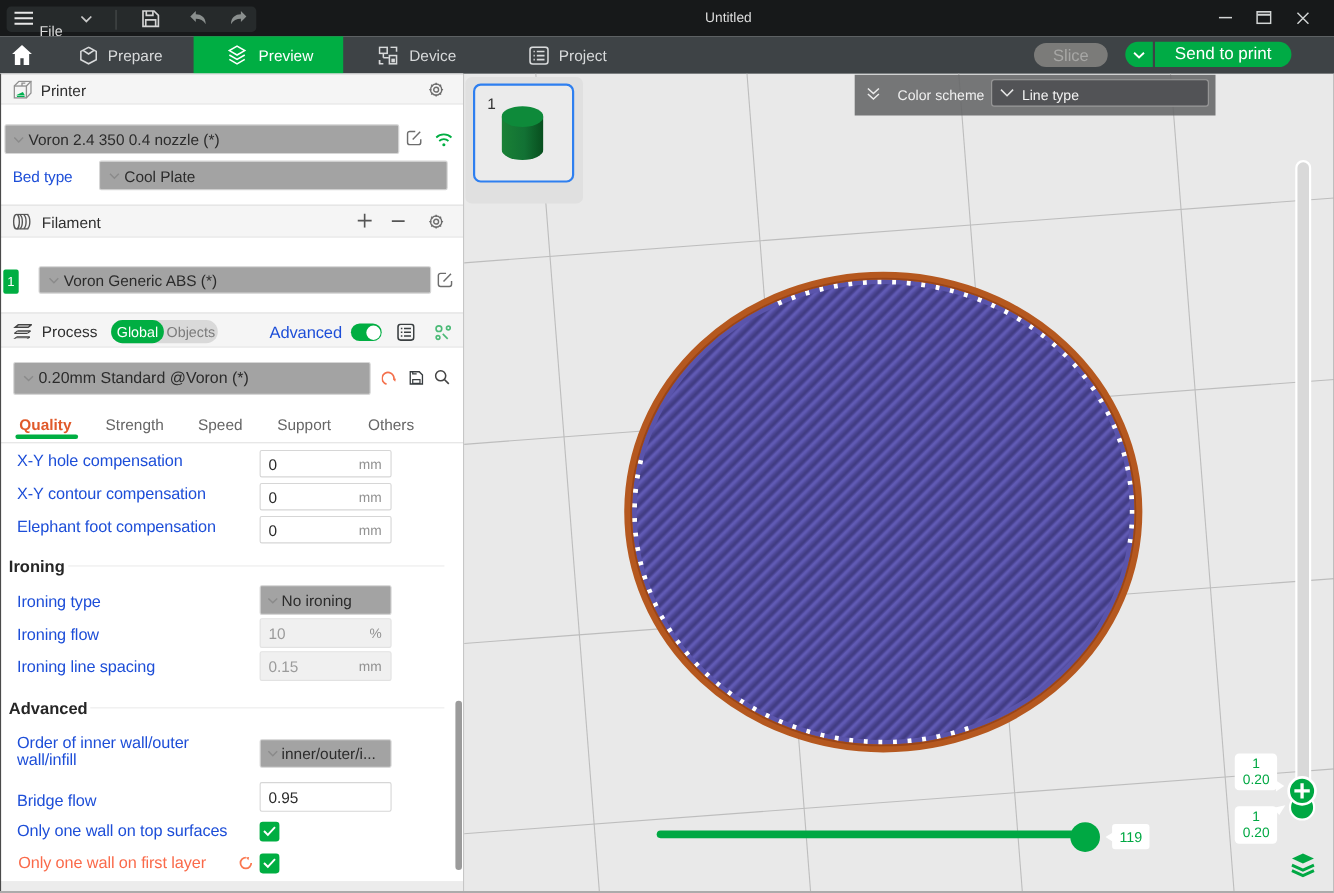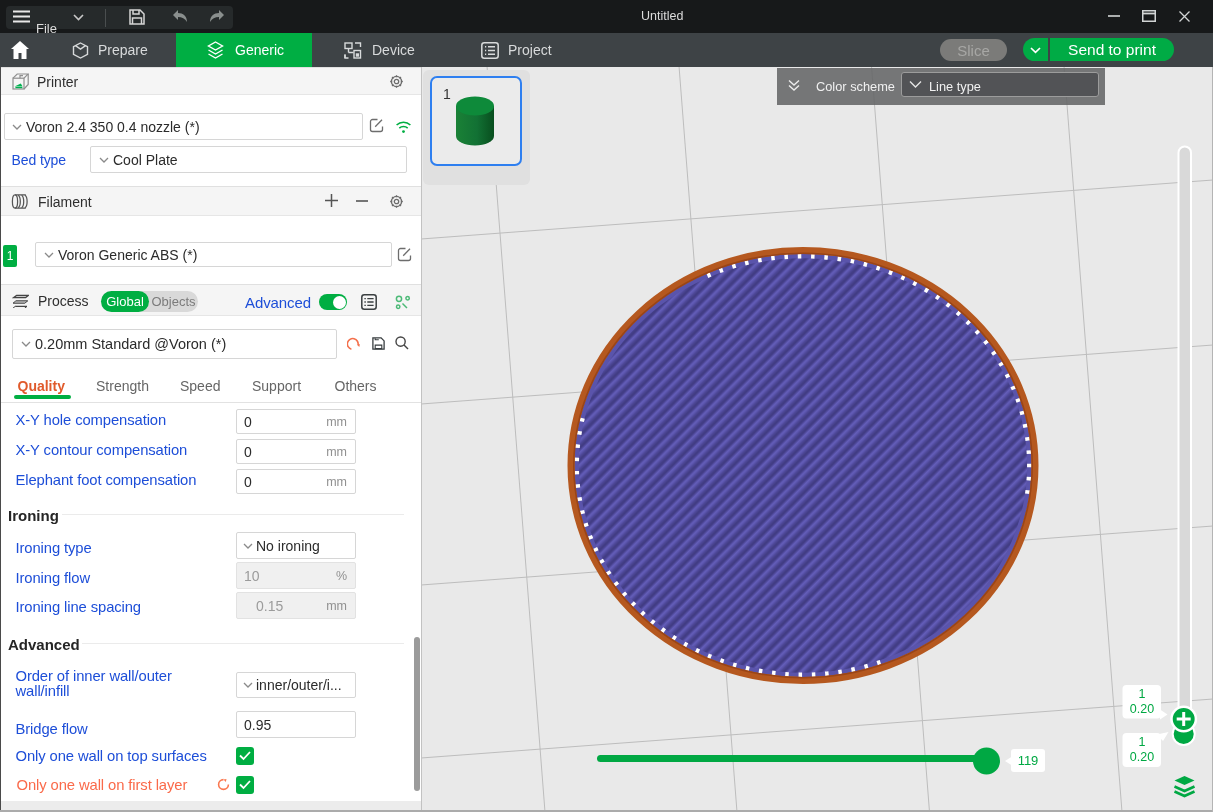--- a/index.html
+++ b/index.html
@@ -11,21 +11,21 @@
   #menubox{left:6px;top:6px;width:227px;height:23px;background:#262a2b;border-radius:4px;}
   .ttxt{color:#dcdcdc;font-size:13px;}
   
   #navbar{left:0;top:33px;width:1213px;height:34px;background:#3e4346;}
   .navtab{top:33px;height:34px;display:flex;align-items:center;color:#d8dadb;font-size:14px;}
   #prevtab{left:176px;width:136px;background:#00ae43;color:#fff;}
   
   #lpanel{left:0;top:67px;width:421px;height:745px;background:#fff;}
   .hstrip{left:0;width:421px;background:#f5f5f5;border-top:1px solid #e0e0e0;border-bottom:1px solid #e6e6e6;box-sizing:border-box;}
   .htitle{font-size:14px;color:#2f2f2f;}
-  .combo{box-sizing:border-box;border:1px solid #d6d6d6;border-radius:2px;background:#ffffff;display:flex;align-items:center;font-size:14px;color:#2b2b2b;}
+  .combo{box-sizing:border-box;border:1px solid #d6d6d6;border-radius:2px;background:#a3a3a3;display:flex;align-items:center;font-size:14px;color:#2b2b2b;}
   .chev{width:10px;height:10px;flex:0 0 auto;}
   .lab{font-size:14.8px;color:#1d4ed8;letter-spacing:-0.1px;}
   .inp{box-sizing:border-box;border:1px solid #d6d6d6;border-radius:2px;background:#fff;font-size:14px;color:#2b2b2b;display:flex;align-items:center;}
   .inp .unit{margin-left:auto;color:#919191;font-size:12.5px;padding-right:8px;}
   .inp.dis{background:#f0f0f0;border-color:#e2e2e2;color:#9b9b9b;}
   .bold14{font-size:15px;font-weight:bold;color:#262626;}
   .secline{height:1px;background:#ebebeb;}
 </style>
 </head>
 <body>
@@ -72,21 +72,21 @@
   <path d="M8.5 1L15.5 4.7v7.6L8.5 16 1.5 12.3V4.7z" fill="none" stroke="#d8dadb" stroke-width="1.4"></path>
   <path d="M3.5 3.7l5 3.4 5-3.4" fill="none" stroke="#d8dadb" stroke-width="1.4"></path>
 </svg>
 <div class="abs navtab" style="left:98px;">Prepare</div>
 <div class="abs navtab" id="prevtab"></div>
 <svg class="abs" style="left:207px;top:41px" width="17" height="18" viewBox="0 0 17 18">
   <path d="M8.5 1L15.5 5 8.5 9 1.5 5z" fill="none" stroke="#fff" stroke-width="1.4"></path>
   <path d="M1.5 9l7 4 7-4" fill="none" stroke="#fff" stroke-width="1.4"></path>
   <path d="M1.5 13l7 4 7-4" fill="none" stroke="#fff" stroke-width="1.4"></path>
 </svg>
-<div class="abs navtab" style="left:235px;color:#fff;">Generic</div>
+<div class="abs navtab" style="left:235px;color:#fff;">Preview</div>
 <svg class="abs" style="left:344px;top:42px" width="18" height="17" viewBox="0 0 18 17">
   <g fill="none" stroke="#d8dadb" stroke-width="1.4">
     <rect x="1" y="1" width="7" height="5.5"></rect>
     <path d="M11 1h5.5v4M4.5 6.5v4M1 16v-3.5h0M4.5 10.5h5"></path>
     <path d="M1 12.5v3.5h3.5"></path>
     <rect x="10" y="8.5" width="6.5" height="7.5"></rect>
     <rect x="12.5" y="12" width="1.8" height="2" fill="#d8dadb"></rect>
   </g>
 </svg>
 <div class="abs navtab" style="left:372px;">Device</div>
@@ -267,21 +267,21 @@
     </svg>
   <span style="margin-left:3px;">No ironing</span>
 </div>
 <div class="abs lab" style="left:15.5px;top:570px;">Ironing flow</div>
 <div class="abs inp dis" style="left:236px;top:562px;width:120px;height:27px;">
     <span style="margin-left:7px;">10</span>
     <span class="unit">%</span>
   </div>
 <div class="abs lab" style="left:15.5px;top:599px;">Ironing line spacing</div>
 <div class="abs inp dis" style="left:236px;top:592px;width:120px;height:27px;">
-    <span style="margin-left:19px;">0.15</span>
+    <span style="margin-left:7px;">0.15</span>
     <span class="unit">mm</span>
   </div>
 <div class="abs bold14" style="left:8px;top:636px;">Advanced</div>
 <div class="abs secline" style="left:82px;top:643px;width:322px;"></div>
 <div class="abs lab" style="left:15.5px;top:669px;width:168px;line-height:15px;">Order of inner wall/outer wall/infill</div>
 <div class="abs combo" style="left:236px;top:672px;width:120px;height:26px;">
   <svg class="chev" style="margin-left:6px" viewBox="0 0 10 10">
       <path d="M1 3l4 4 4-4" fill="none" stroke="#8a8a8a" stroke-width="1.3"></path>
     </svg>
   <span style="margin-left:3px;white-space:nowrap;overflow:hidden;">inner/outer/i...</span>

